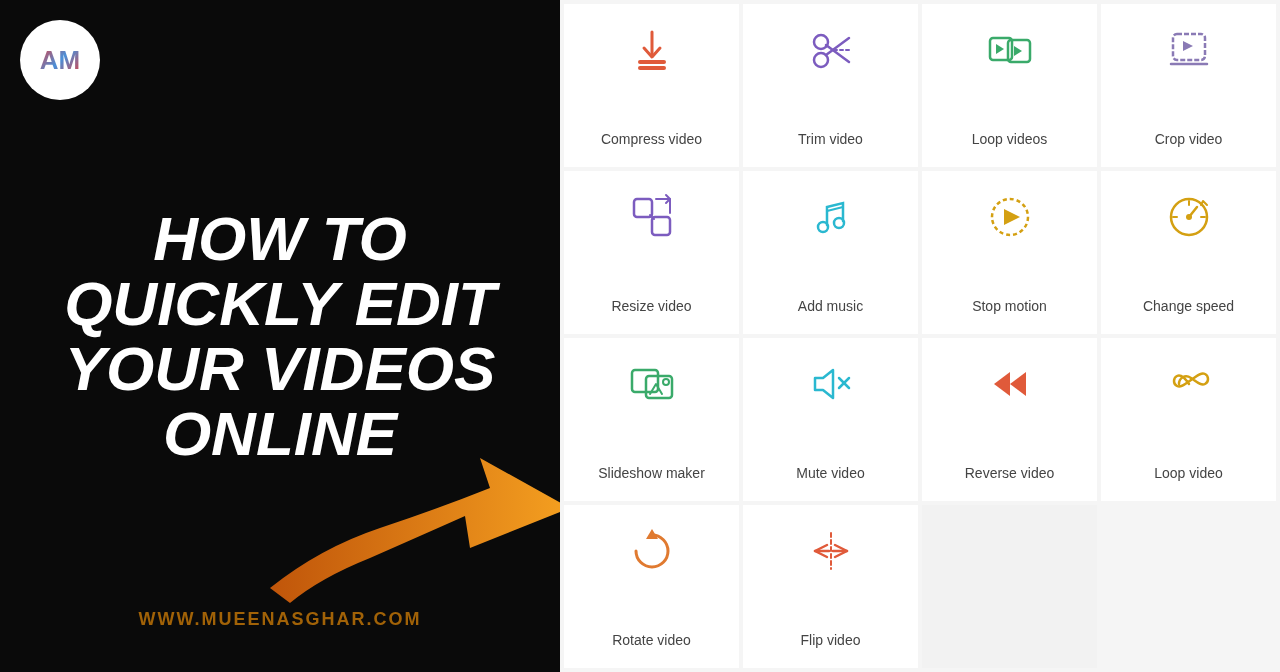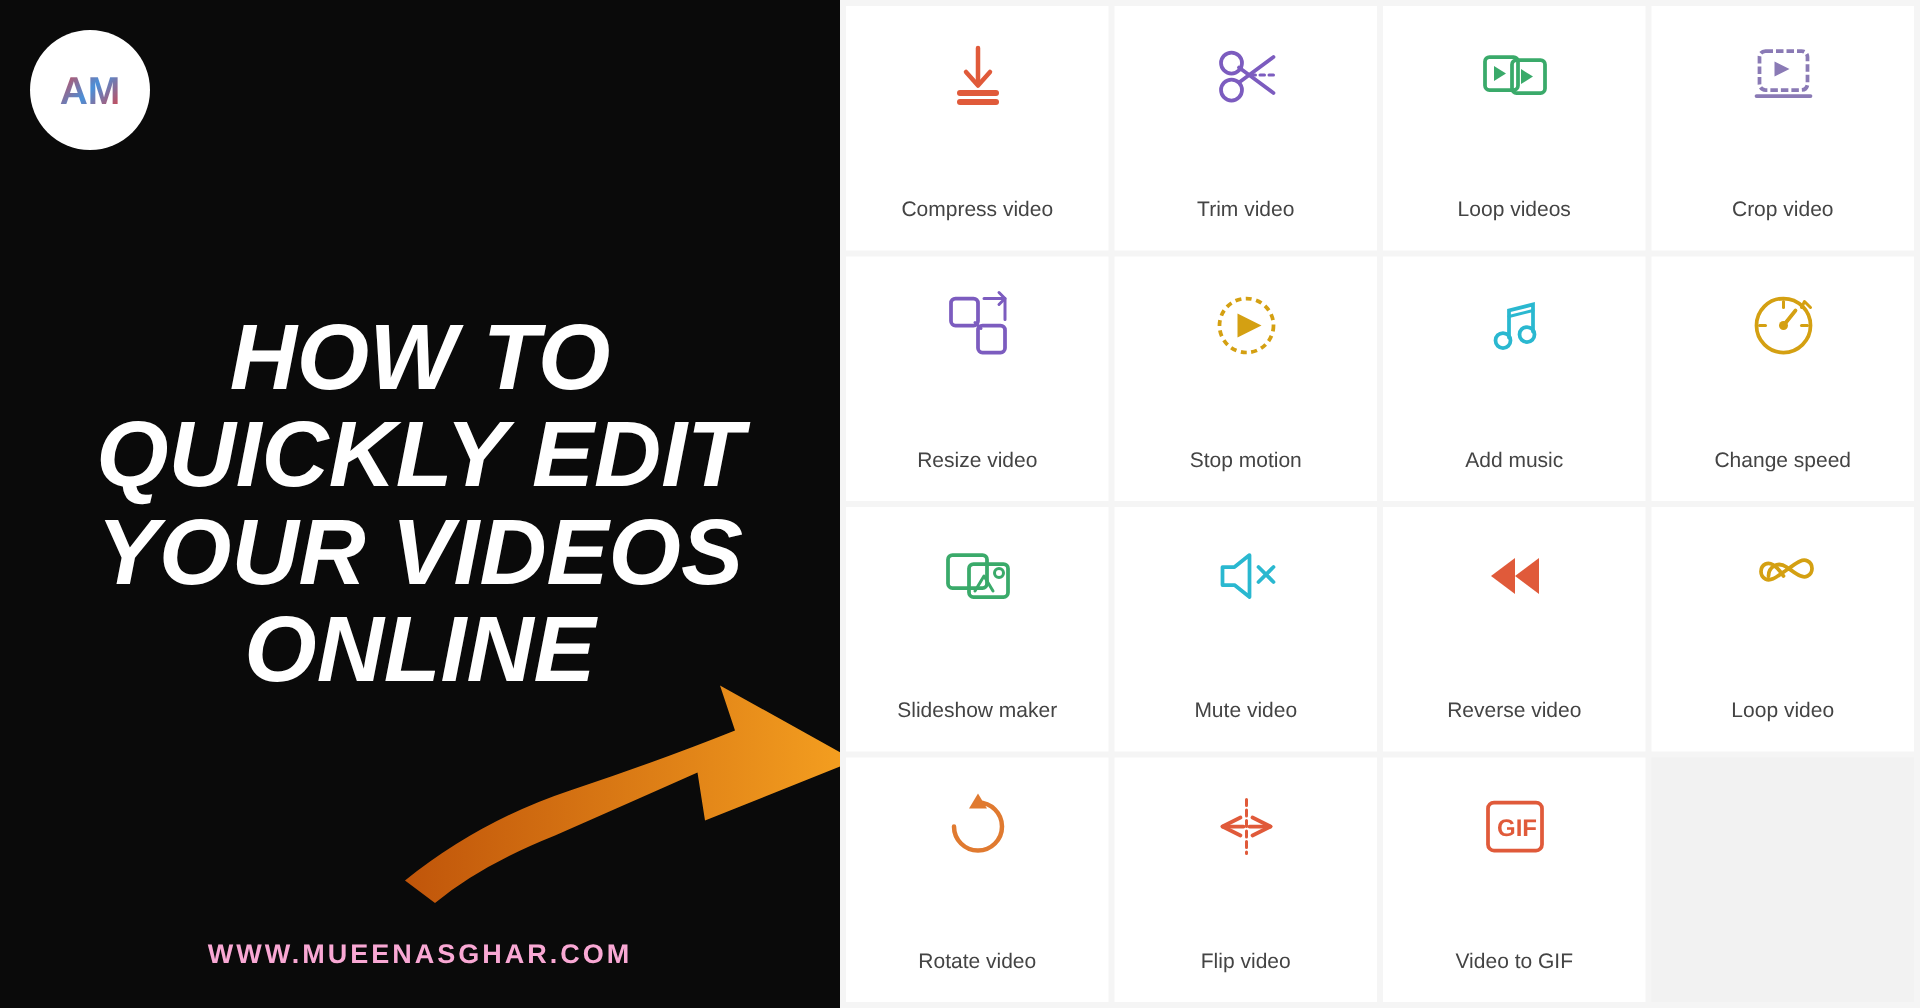--- a/index.html
+++ b/index.html
@@ -57,22 +57,22 @@
       line-height: 1.05;
       text-align: center;
       font-style: italic;
       text-transform: uppercase;
       padding: 0 30px;
       z-index: 2;
     }
 
     .website-text {
       position: absolute;
-      bottom: 25px;
-      color: #f9a8d4;
+      bottom: 42px;
+      color: #a16207;
       font-size: 18px;
       font-weight: 700;
       letter-spacing: 2px;
       z-index: 10;
     }
 
     
     .arrow-container {
       position: absolute;
       bottom: 60px;
@@ -226,44 +226,44 @@
         <path d="M40 12 L44 8 L40 4" stroke="#7c5cbf" stroke-width="2" stroke-linecap="round" stroke-linejoin="round" fill="none"></path>
       </svg>
     </div>
     <span class="tool-label">Resize video</span>
   </div>
 
   <div class="tool-card">
     <div class="tool-icon">
       <svg width="52" height="52" viewBox="0 0 52 52" fill="none" xmlns="http://www.w3.org/2000/svg">
 
-        <circle cx="26" cy="26" r="18" stroke="#d4a012" stroke-width="2.5" stroke-dasharray="4 3" fill="none"></circle>
-        <polygon points="20,18 20,34 36,26" fill="#d4a012"></polygon>
-      </svg>
-    </div>
-    <span class="tool-label">Stop motion</span>
-  </div>
-
-  <div class="tool-card">
-    <div class="tool-icon">
-      <svg width="52" height="52" viewBox="0 0 52 52" fill="none" xmlns="http://www.w3.org/2000/svg">
-
         <path d="M22 34 L22 16 L38 12 L38 30" stroke="#2ab8d0" stroke-width="2.5" stroke-linecap="round" fill="none"></path>
         <circle cx="18" cy="36" r="5" stroke="#2ab8d0" stroke-width="2.5" fill="none"></circle>
         <circle cx="34" cy="32" r="5" stroke="#2ab8d0" stroke-width="2.5" fill="none"></circle>
         <line x1="22" y1="20" x2="38" y2="16" stroke="#2ab8d0" stroke-width="2" stroke-linecap="round"></line>
       </svg>
     </div>
     <span class="tool-label">Add music</span>
   </div>
 
   <div class="tool-card">
     <div class="tool-icon">
       <svg width="52" height="52" viewBox="0 0 52 52" fill="none" xmlns="http://www.w3.org/2000/svg">
 
+        <circle cx="26" cy="26" r="18" stroke="#d4a012" stroke-width="2.5" stroke-dasharray="4 3" fill="none"></circle>
+        <polygon points="20,18 20,34 36,26" fill="#d4a012"></polygon>
+      </svg>
+    </div>
+    <span class="tool-label">Stop motion</span>
+  </div>
+
+  <div class="tool-card">
+    <div class="tool-icon">
+      <svg width="52" height="52" viewBox="0 0 52 52" fill="none" xmlns="http://www.w3.org/2000/svg">
+
         <circle cx="26" cy="26" r="18" stroke="#d4a012" stroke-width="2.5" fill="none"></circle>
 
         <line x1="26" y1="10" x2="26" y2="14" stroke="#d4a012" stroke-width="2" stroke-linecap="round"></line>
         <line x1="42" y1="26" x2="38" y2="26" stroke="#d4a012" stroke-width="2" stroke-linecap="round"></line>
         <line x1="10" y1="26" x2="14" y2="26" stroke="#d4a012" stroke-width="2" stroke-linecap="round"></line>
 
         <path d="M26 26 L34 16" stroke="#d4a012" stroke-width="2.5" stroke-linecap="round"></path>
         <circle cx="26" cy="26" r="3" fill="#d4a012"></circle>
 
         <path d="M38 14 L40 10 L44 14" stroke="#d4a012" stroke-width="2" stroke-linecap="round" stroke-linejoin="round" fill="none"></path>
@@ -341,27 +341,17 @@
         <path d="M22 20 L10 26 L22 32" stroke="#e05a3a" stroke-width="2.5" stroke-linecap="round" stroke-linejoin="round" fill="none"></path>
         <line x1="10" y1="26" x2="24" y2="26" stroke="#e05a3a" stroke-width="2.5" stroke-linecap="round"></line>
 
         <path d="M30 20 L42 26 L30 32" stroke="#e05a3a" stroke-width="2.5" stroke-linecap="round" stroke-linejoin="round" fill="none"></path>
         <line x1="28" y1="26" x2="42" y2="26" stroke="#e05a3a" stroke-width="2.5" stroke-linecap="round"></line>
       </svg>
     </div>
     <span class="tool-label">Flip video</span>
   </div>
 
-  <div class="tool-card">
-    <div class="tool-icon">
-      <svg width="52" height="52" viewBox="0 0 52 52" fill="none" xmlns="http://www.w3.org/2000/svg">
-        <rect x="8" y="10" width="36" height="32" rx="4" stroke="#e05a3a" stroke-width="2.5" fill="none"></rect>
-
-        <text x="14" y="32" font-size="16" font-weight="bold" fill="#e05a3a" font-family="Arial">GIF</text>
-      </svg>
-    </div>
-    <span class="tool-label">Video to GIF</span>
-  </div>
 
   <div class="tool-card partial">
   </div>
 
 </div>
 
 </body></html>

